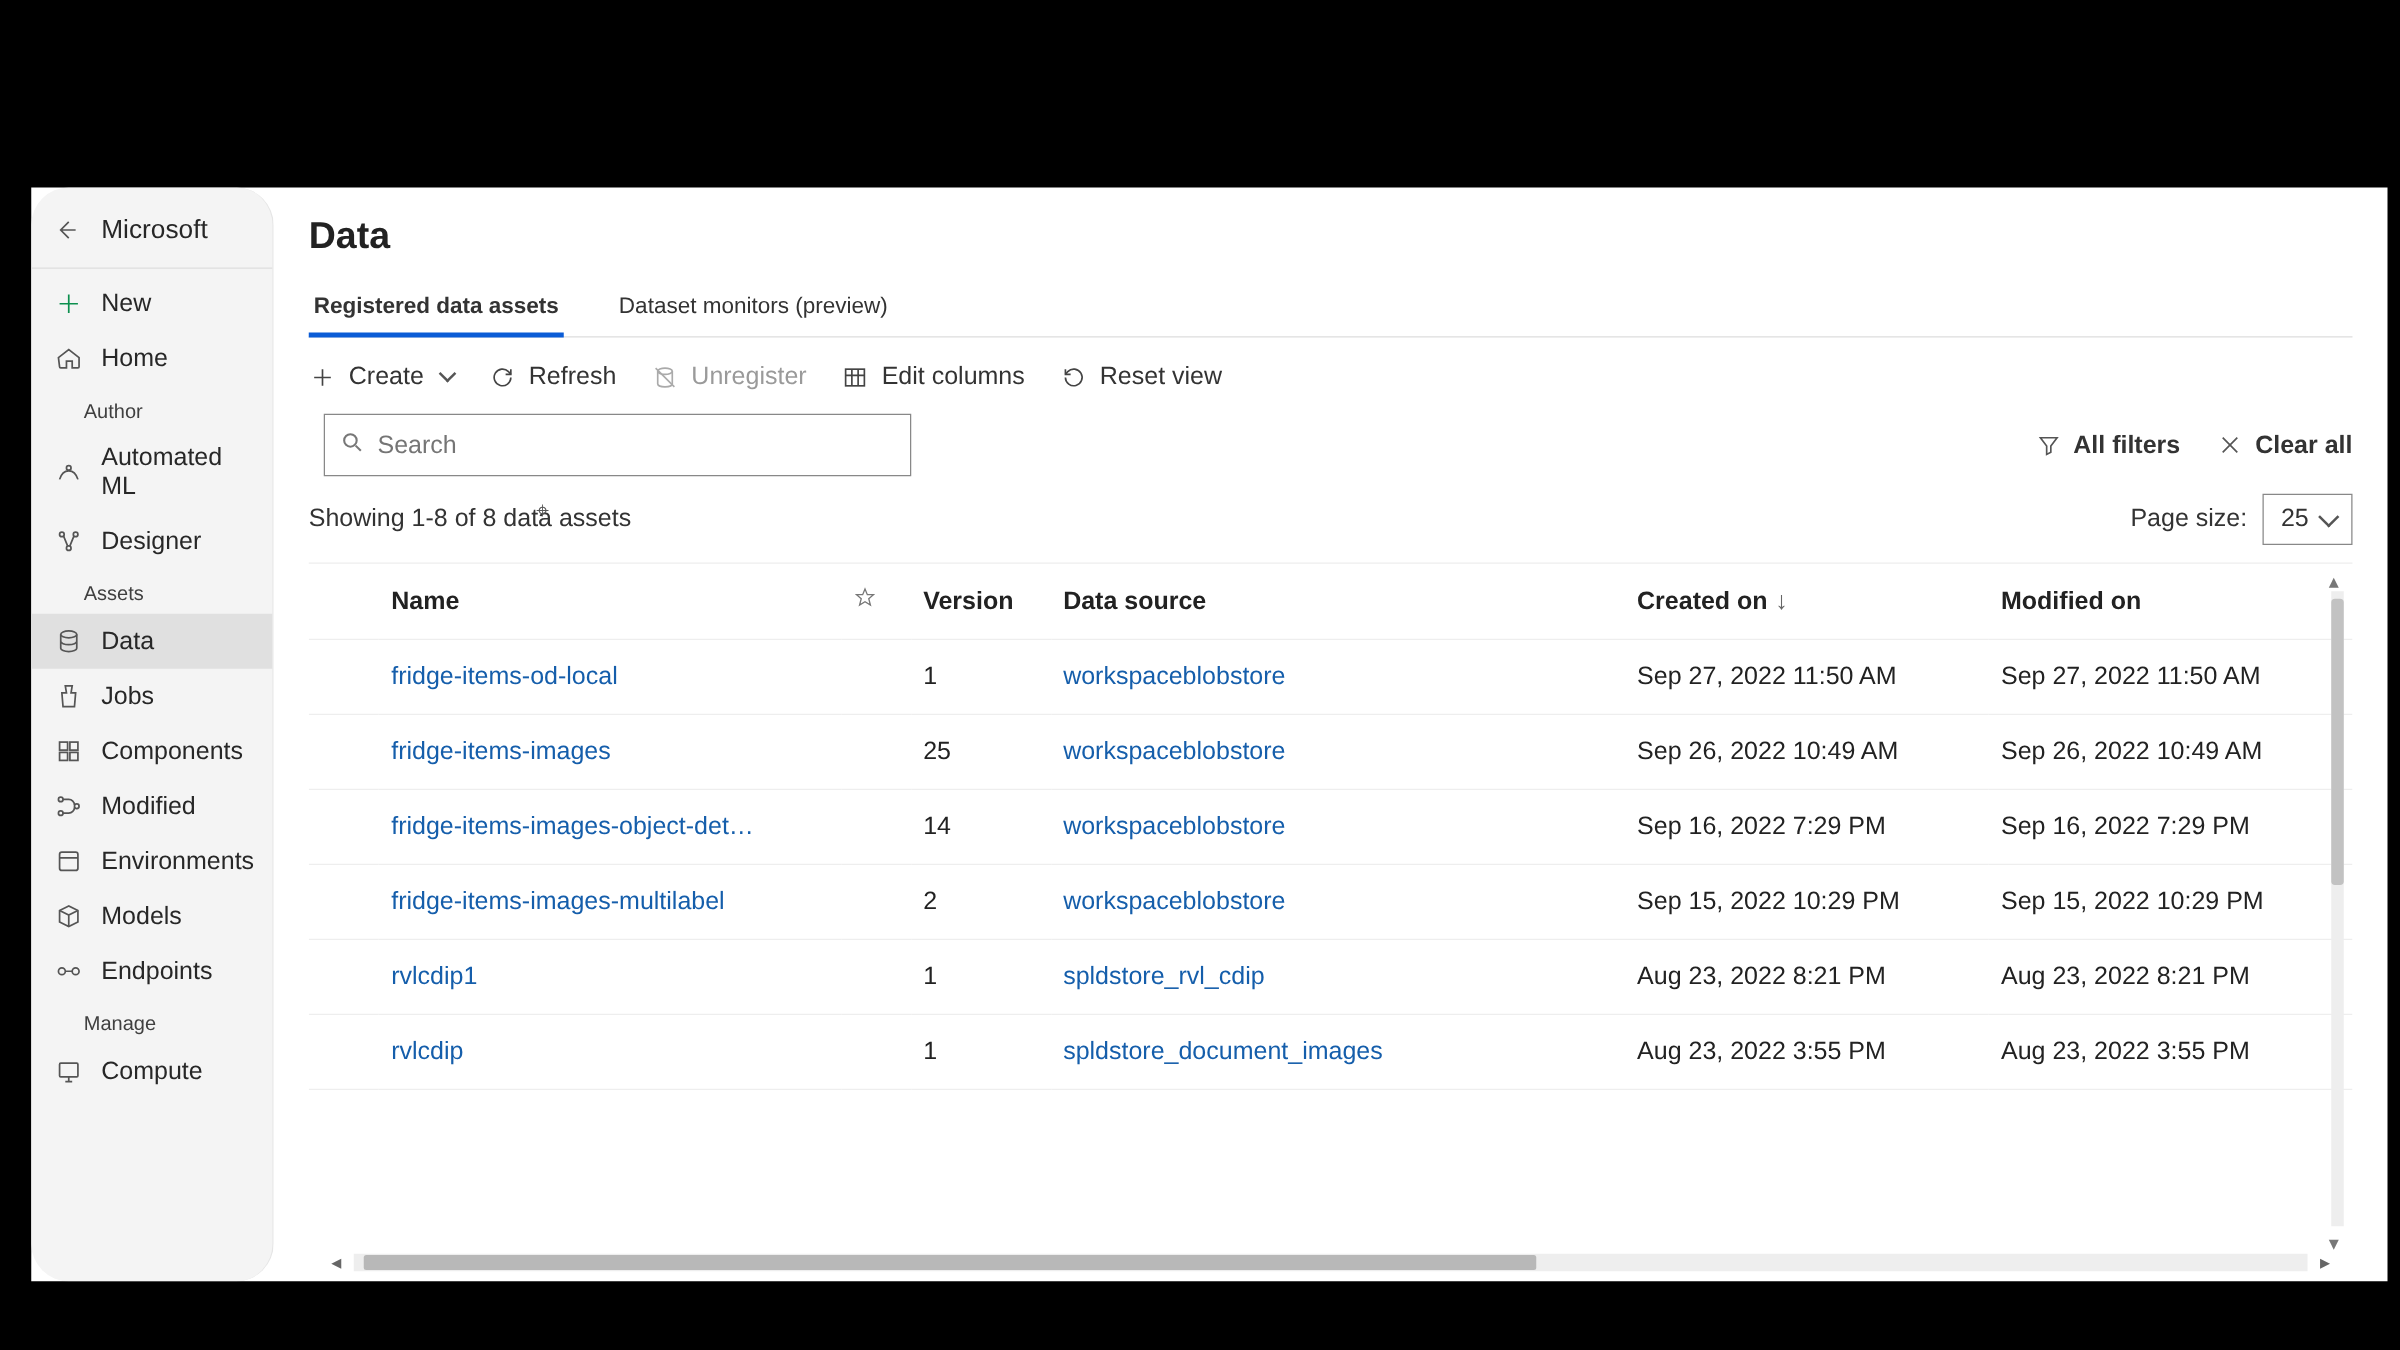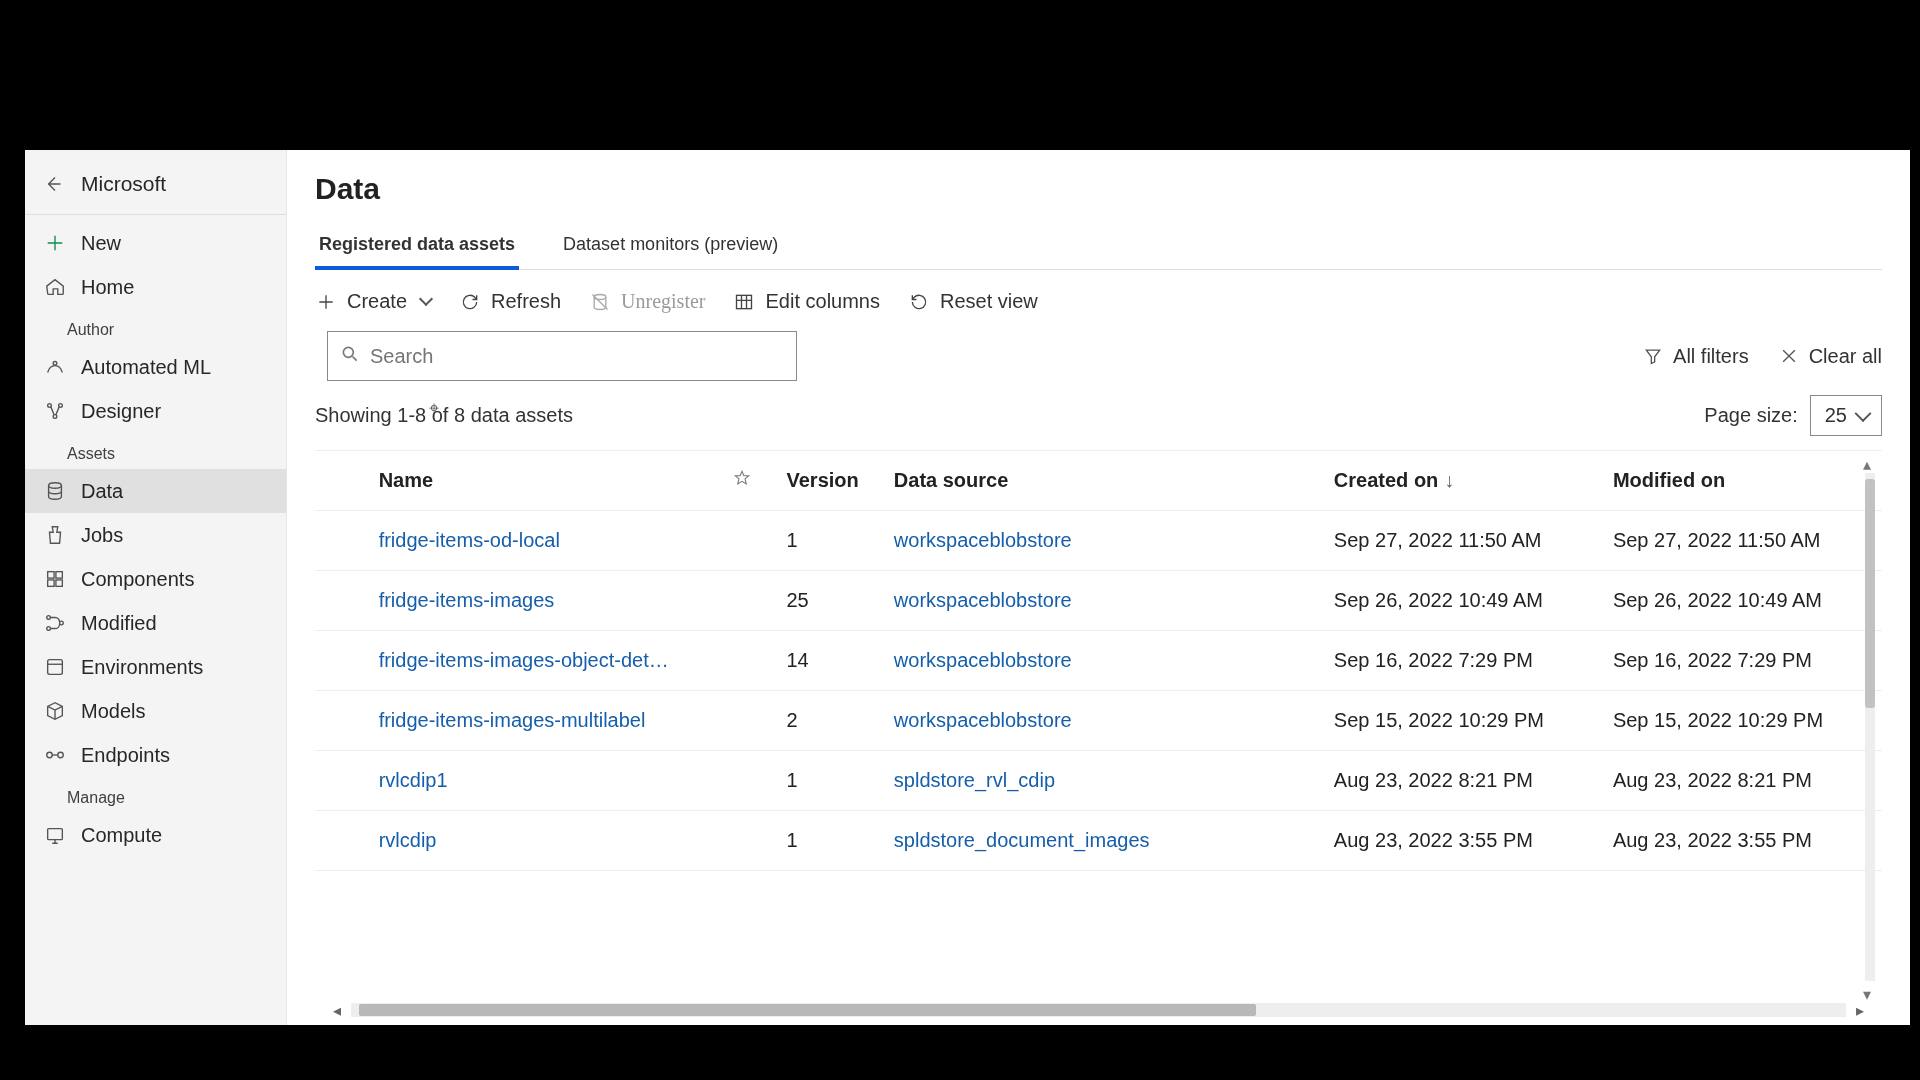--- a/index.html
+++ b/index.html
@@ -1,43 +1,43 @@
 <!DOCTYPE html>
 <html><head>
 <meta charset="utf-8">
 <style>
   * { box-sizing: border-box; margin: 0; padding: 0; }
   html, body { width: 1920px; height: 1080px; font-family: "Segoe UI", Arial, sans-serif; background: #000; }
   .stage { position: absolute; left: 0; top: 0; width: 1920px; height: 1080px; background: #000; }
   .app { position: absolute; left: 25px; top: 150px; width: 1885px; height: 875px; background: #fff; display: flex; overflow: hidden; }
-  .sidebar { width: 262px; background: #f4f4f4; border-right: 1px solid #e5e5e5; padding-top: 8px; overflow: hidden; }
+  .sidebar { width: 194px; background: #f4f4f4; border-right: 1px solid #e5e5e5; padding-top: 8px; overflow: hidden; border-radius: 30px; }
   .sb-row { display: flex; align-items: center; gap: 14px; padding: 10px 14px 10px 18px; font-size: 20px; color: #272727; cursor: pointer; }
   .sb-row.brand { font-size: 21px; font-weight: 400; padding-top: 14px; padding-bottom: 18px; }
   .sb-row.active { background: #e0e0e0; }
   .sb-section { font-size: 16px; color: #404040; padding: 12px 0 6px 42px; }
   .sb-icon { width: 24px; height: 24px; display: inline-flex; align-items: center; justify-content: center; flex-shrink: 0; }
   .sb-icon svg { width: 22px; height: 22px; stroke: #555; fill: none; stroke-width: 1.5; }
   .sb-icon.plus svg { stroke: #0c8f4e; }
   .main { flex: 1; padding: 22px 28px 0 28px; display: flex; flex-direction: column; overflow: hidden; }
   .page-title { font-size: 30px; font-weight: 600; color: #222; margin-bottom: 18px; }
   .tabs { display: flex; gap: 40px; border-bottom: 1px solid #ddd; margin-bottom: 20px; }
   .tab { font-size: 18px; color: #333; padding: 10px 4px 14px 4px; cursor: pointer; position: relative; }
   .tab.active { font-weight: 600; }
   .tab.active::after { content: ""; position: absolute; left: 0; right: 0; bottom: -1px; height: 4px; background: #0b5cd6; }
   .toolbar { display: flex; align-items: center; gap: 28px; font-size: 20px; color: #333; margin-bottom: 18px; }
   .tb-item { display: flex; align-items: center; gap: 10px; cursor: pointer; }
-  .tb-item.disabled { color: #9a9a9a; cursor: default; font-family: Liberation Serif, serif; }
+  .tb-item.disabled { color: #9a9a9a; cursor: default; }
   .tb-icon { width: 22px; height: 22px; display: inline-flex; align-items: center; justify-content: center; }
   .tb-icon svg { width: 20px; height: 20px; stroke: #444; fill: none; stroke-width: 1.6; }
   .tb-item.disabled .tb-icon svg { stroke: #aaa; }
   .filters-row { display: flex; align-items: center; justify-content: space-between; margin-bottom: 14px; padding-left: 12px; }
   .search-box { display: flex; align-items: center; border: 1px solid #888; width: 470px; height: 50px; padding: 0 12px; gap: 10px; }
   .search-box input { border: none; outline: none; font-size: 20px; flex: 1; color: #555; background: transparent; }
   .filter-actions { display: flex; align-items: center; gap: 30px; font-size: 20px; color: #333; }
-  .fa-item { display: flex; align-items: center; gap: 10px; cursor: pointer; }
+  .fa-item { display: flex; align-items: center; gap: 10px; cursor: pointer; font-weight: bold; }
   .fa-item svg { width: 20px; height: 20px; stroke: #555; fill: none; stroke-width: 1.6; }
   .meta-row { display: flex; align-items: center; justify-content: space-between; font-size: 20px; color: #333; margin-bottom: 14px; }
   .page-size { display: flex; align-items: center; gap: 12px; }
   .page-size-sel { border: 1px solid #888; padding: 8px 34px 8px 14px; font-size: 20px; position: relative; cursor: pointer; }
   .page-size-sel::after { content: ""; position: absolute; right: 12px; top: 50%; width: 10px; height: 10px; border-right: 2px solid #555; border-bottom: 2px solid #555; transform: translateY(-70%) rotate(45deg); }
   .table-wrap { position: relative; flex: 1; overflow: hidden; border-top: 1px solid #eee; }
   .tbl { width: 100%; border-collapse: collapse; table-layout: fixed; }
   .tbl th, .tbl td { text-align: left; font-size: 20px; padding: 18px 10px; border-bottom: 1px solid #eee; white-space: nowrap; overflow: hidden; text-overflow: ellipsis; }
   .tbl th { font-weight: 600; color: #222; }
   .tbl td { color: #222; }

